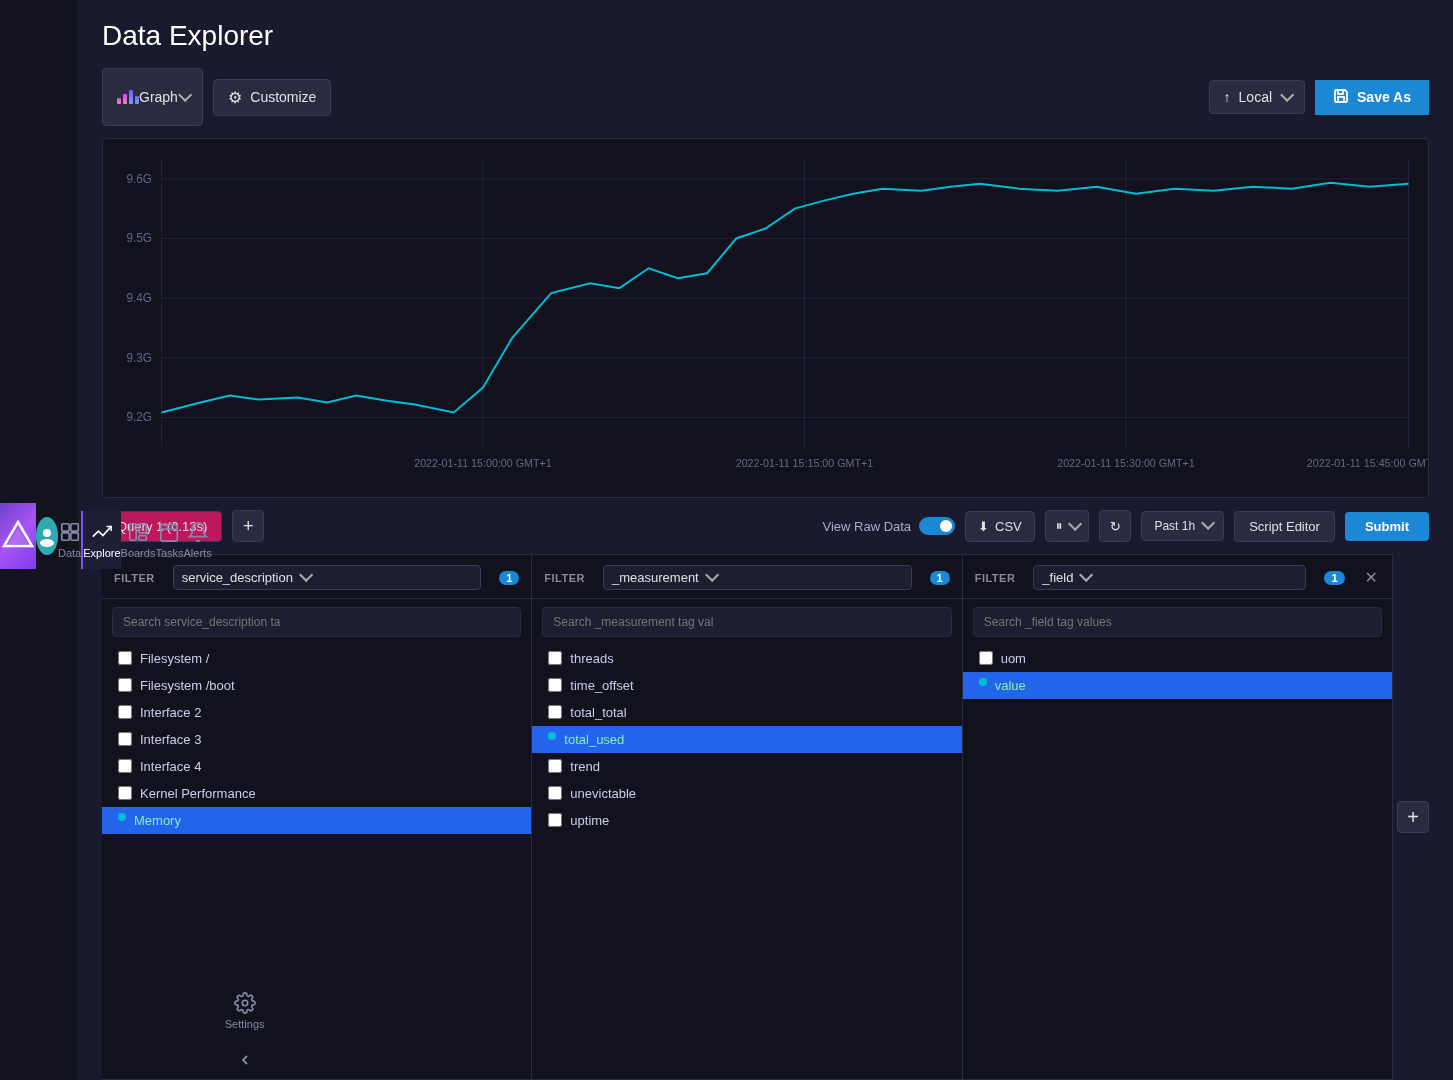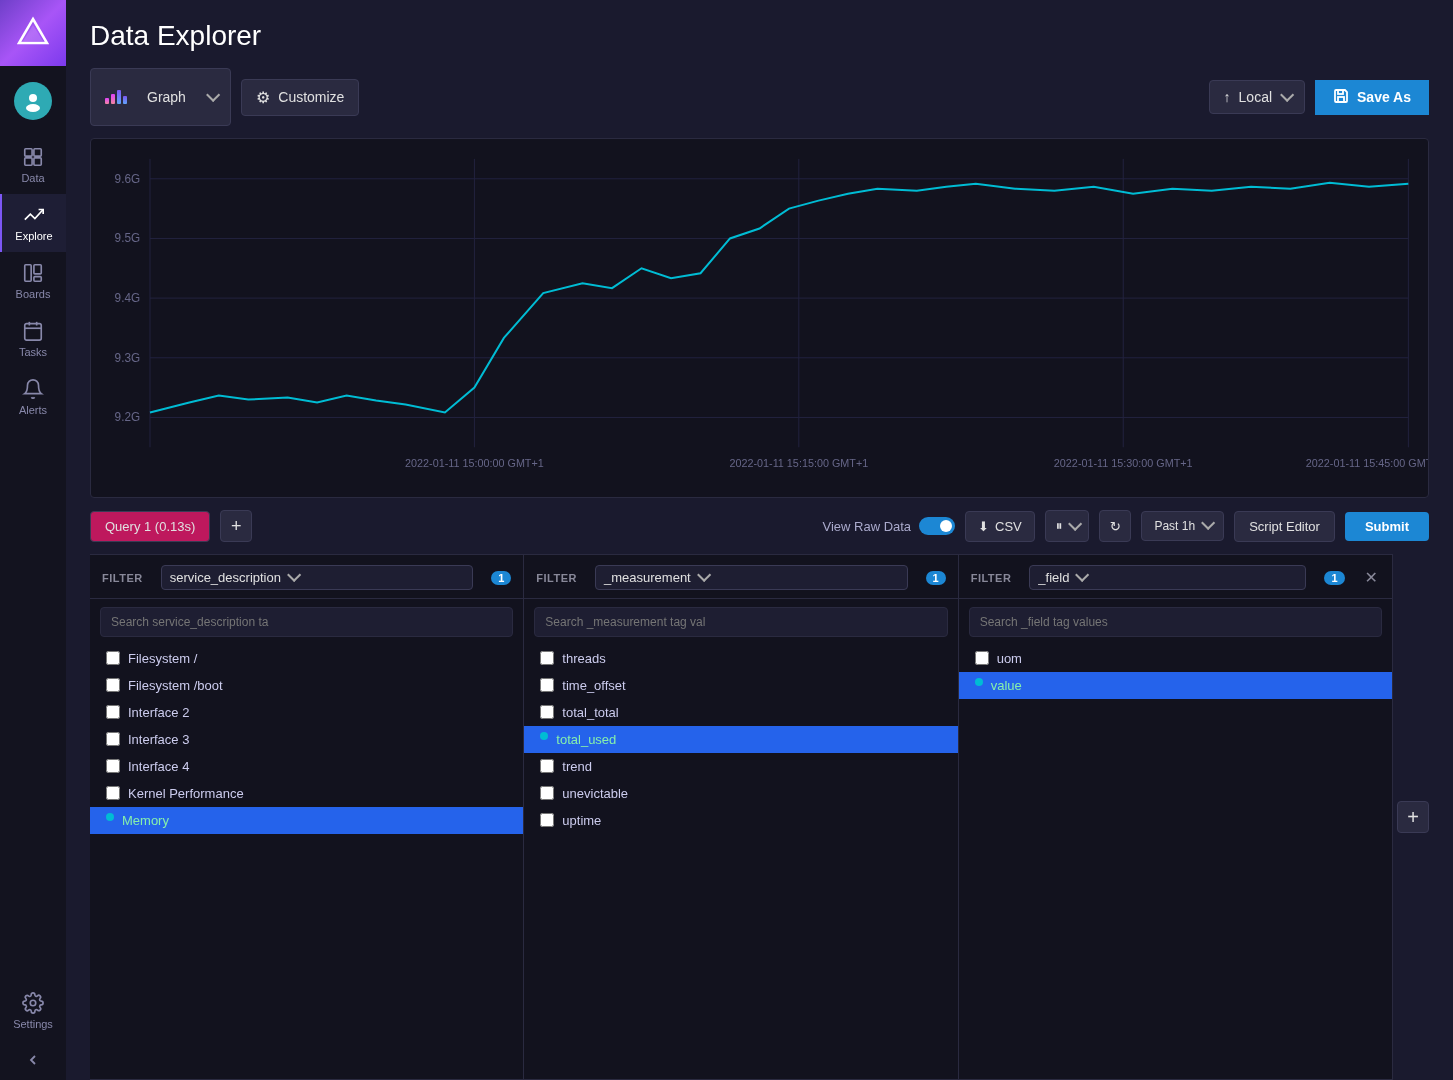--- a/index.html
+++ b/index.html
@@ -1,23 +1,22 @@
 <!DOCTYPE html>
 <html><head>
   <meta charset="utf-8">
   <style>
     * { box-sizing: border-box; margin: 0; padding: 0; }
     body { font-family: 'Segoe UI', Arial, sans-serif; background: #1a1a2e; color: #e0e0e0; display: flex; height: 1080px; width: 1453px; overflow: hidden; }
 
     
     .sidebar {
-      width: 66px;
+      width: 78px;
       background: #13131f;
       display: flex;
-      flex-direction: column;
       align-items: center;
       padding: 0;
       flex-shrink: 0;
       z-index: 10;
     }
     .sidebar-logo {
       width: 66px;
       height: 66px;
       background: linear-gradient(135deg, #6e3fc8, #a855f7, #7c3aed);
       display: flex; align-items: center; justify-content: center;
@@ -60,21 +59,21 @@
     
     .toolbar {
       display: flex; align-items: center;
       padding: 0 24px 12px;
       gap: 10px;
     }
     .btn-graph {
       background: #2a2a40; border: 1px solid #3a3a55;
       color: #e0e0e0; padding: 20px 14px;
       border-radius: 4px; cursor: pointer;
-      display: flex; align-items: center; gap: 20px;
+      display: flex; align-items: center; gap: 0;
       font-size: 14px;
     }
     .graph-icon-bars { display: flex; gap: 2px; align-items: flex-end; height: 14px; }
     .graph-icon-bar { width: 4px; background: linear-gradient(to top, #f087a0, #7c57f4); border-radius: 1px; }
     .chevron-down { display: inline-block; width: 10px; height: 10px; border-right: 2px solid #aaa; border-bottom: 2px solid #aaa; transform: rotate(45deg) translateY(-3px); }
 
     .btn-customize {
       background: #2a2a40; border: 1px solid #3a3a55;
       color: #e0e0e0; padding: 8px 14px;
       border-radius: 4px; cursor: pointer;

